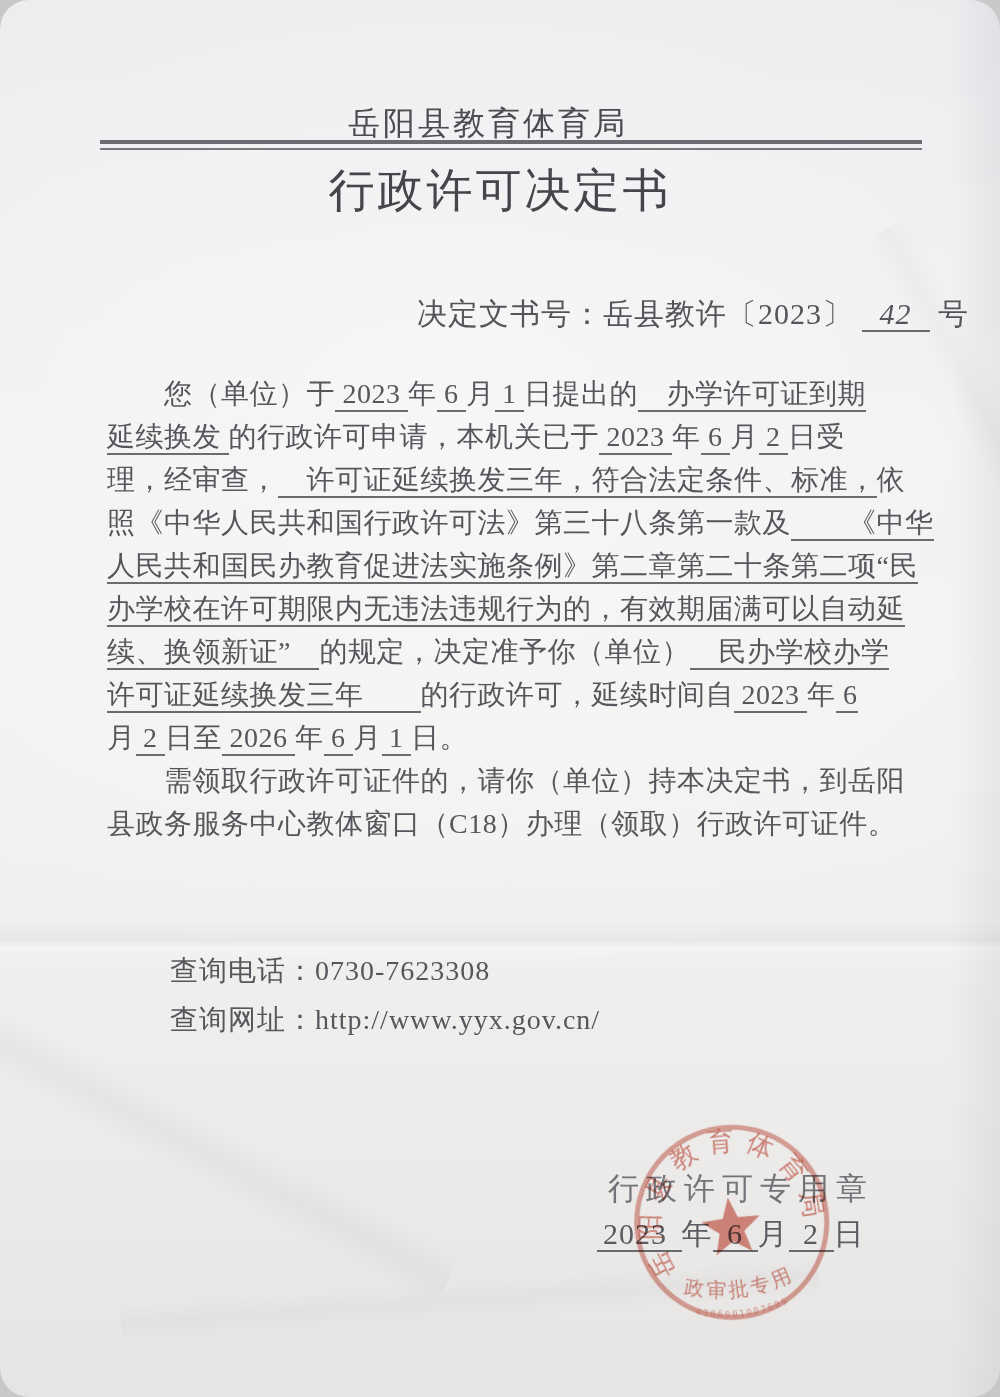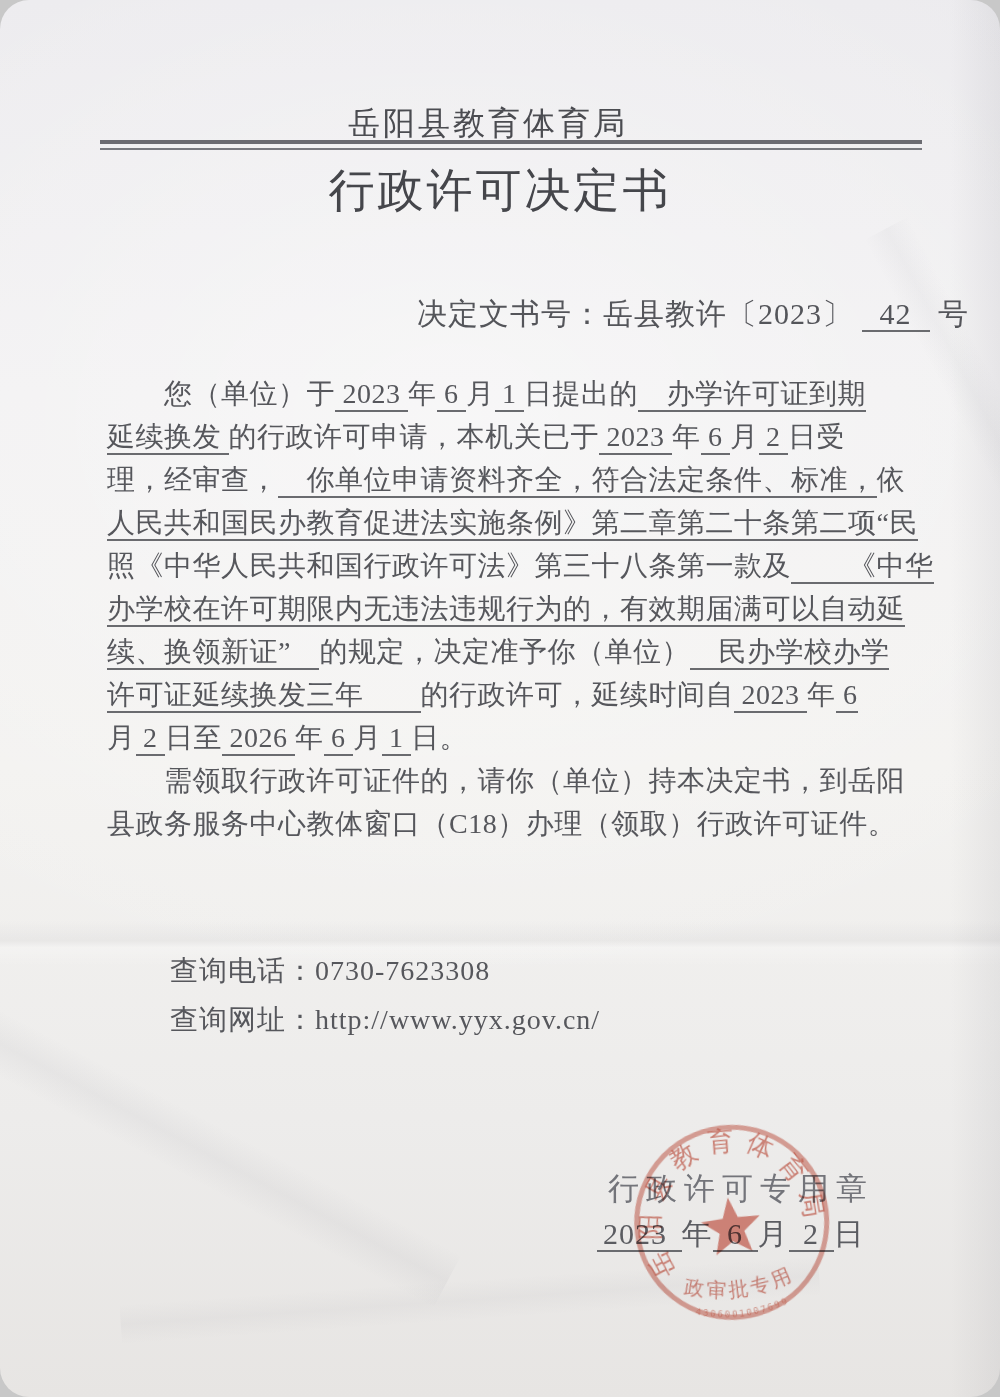--- a/index.html
+++ b/index.html
@@ -24,21 +24,21 @@
   .crease.d3{left:780px;top:380px;width:400px;height:50px;transform:rotate(62deg);
     background:linear-gradient(180deg,rgba(0,0,0,0),rgba(80,80,95,0.04),rgba(0,0,0,0));}
 
   .org{position:absolute;left:0;top:102px;width:1000px;text-align:center;
     font-size:32px;letter-spacing:3px;color:#4b4c51;transform:translateX(-12px);}
   .rule-thick{position:absolute;left:100px;top:140px;width:822px;height:4px;background:#53545a;opacity:.85;}
   .rule-thin{position:absolute;left:100px;top:148px;width:822px;height:2px;background:#5a5b61;opacity:.8;}
   .title{position:absolute;left:0;top:160px;width:1000px;text-align:center;
     font-size:46px;letter-spacing:3px;color:#45464b;}
   .docno{position:absolute;left:417px;top:294px;font-size:30px;color:#54555a;letter-spacing:1px;white-space:nowrap;}
-  .docno .u{padding:0 18px;}
+  .docno .u{padding:0 18px;font-style:italic;}
 
   .body{position:absolute;left:107px;top:372px;width:800px;font-size:28px;
     line-height:43px;color:#56575c;letter-spacing:0.5px;}
   .body .line{white-space:nowrap;height:43px;}
   .u{border-bottom:2px solid #6a6b6f;padding-bottom:1px;}
 
   .contact{position:absolute;left:170px;font-size:28px;color:#56575c;letter-spacing:1px;white-space:nowrap;}
   .contact.phone{top:952px;}
   .contact.web{top:1001px;}
 
@@ -69,23 +69,23 @@
 
   <div class="docno">
     <span>决定文书号：</span><span>岳县教许〔2023〕</span>
     <span class="u">42</span>
     <span>号</span>
   </div>
 
   <div class="body" id="body-lines">
       <div class="line"><span>　　您（单位）于</span><span class="u"> 2023 </span><span>年</span><span class="u"> 6 </span><span>月</span><span class="u"> 1 </span><span>日提出的</span><span class="u">　办学许可证到期</span></div>
       <div class="line"><span class="u">延续换发 </span><span>的行政许可申请，本机关已于</span><span class="u"> 2023 </span><span>年</span><span class="u"> 6 </span><span>月</span><span class="u"> 2 </span><span>日受</span></div>
-      <div class="line"><span>理，经审查，</span><span class="u">　你单位申请资料齐全，符合法定条件、标准，</span><span>依</span></div>
+      <div class="line"><span>理，经审查，</span><span class="u">　许可证延续换发三年，符合法定条件、标准，</span><span>依</span></div>
+      <div class="line"><span>照《中华人民共和国行政许可法》第三十八条第一款及</span><span class="u">　　《中华</span></div>
       <div class="line"><span class="u">人民共和国民办教育促进法实施条例》第二章第二十条第二项“民</span></div>
-      <div class="line"><span>照《中华人民共和国行政许可法》第三十八条第一款及</span><span class="u">　　《中华</span></div>
       <div class="line"><span class="u">办学校在许可期限内无违法违规行为的，有效期届满可以自动延</span></div>
       <div class="line"><span class="u">续、换领新证”　</span><span>的规定，决定准予你（单位）</span><span class="u">　民办学校办学</span></div>
       <div class="line"><span class="u">许可证延续换发三年　　</span><span>的行政许可，延续时间自</span><span class="u"> 2023 </span><span>年</span><span class="u"> 6</span></div>
       <div class="line"><span>月</span><span class="u"> 2 </span><span>日至</span><span class="u"> 2026 </span><span>年</span><span class="u">  6 </span><span>月</span><span class="u"> 1 </span><span>日。</span></div>
       <div class="line"><span>　　需领取行政许可证件的，请你（单位）持本决定书，到岳阳</span></div>
       <div class="line"><span>县政务服务中心教体窗口（C18）办理（领取）行政许可证件。</span></div>
     </div>
 
   <div class="contact phone">
     <span>查询电话：</span><span>0730-7623308</span>

